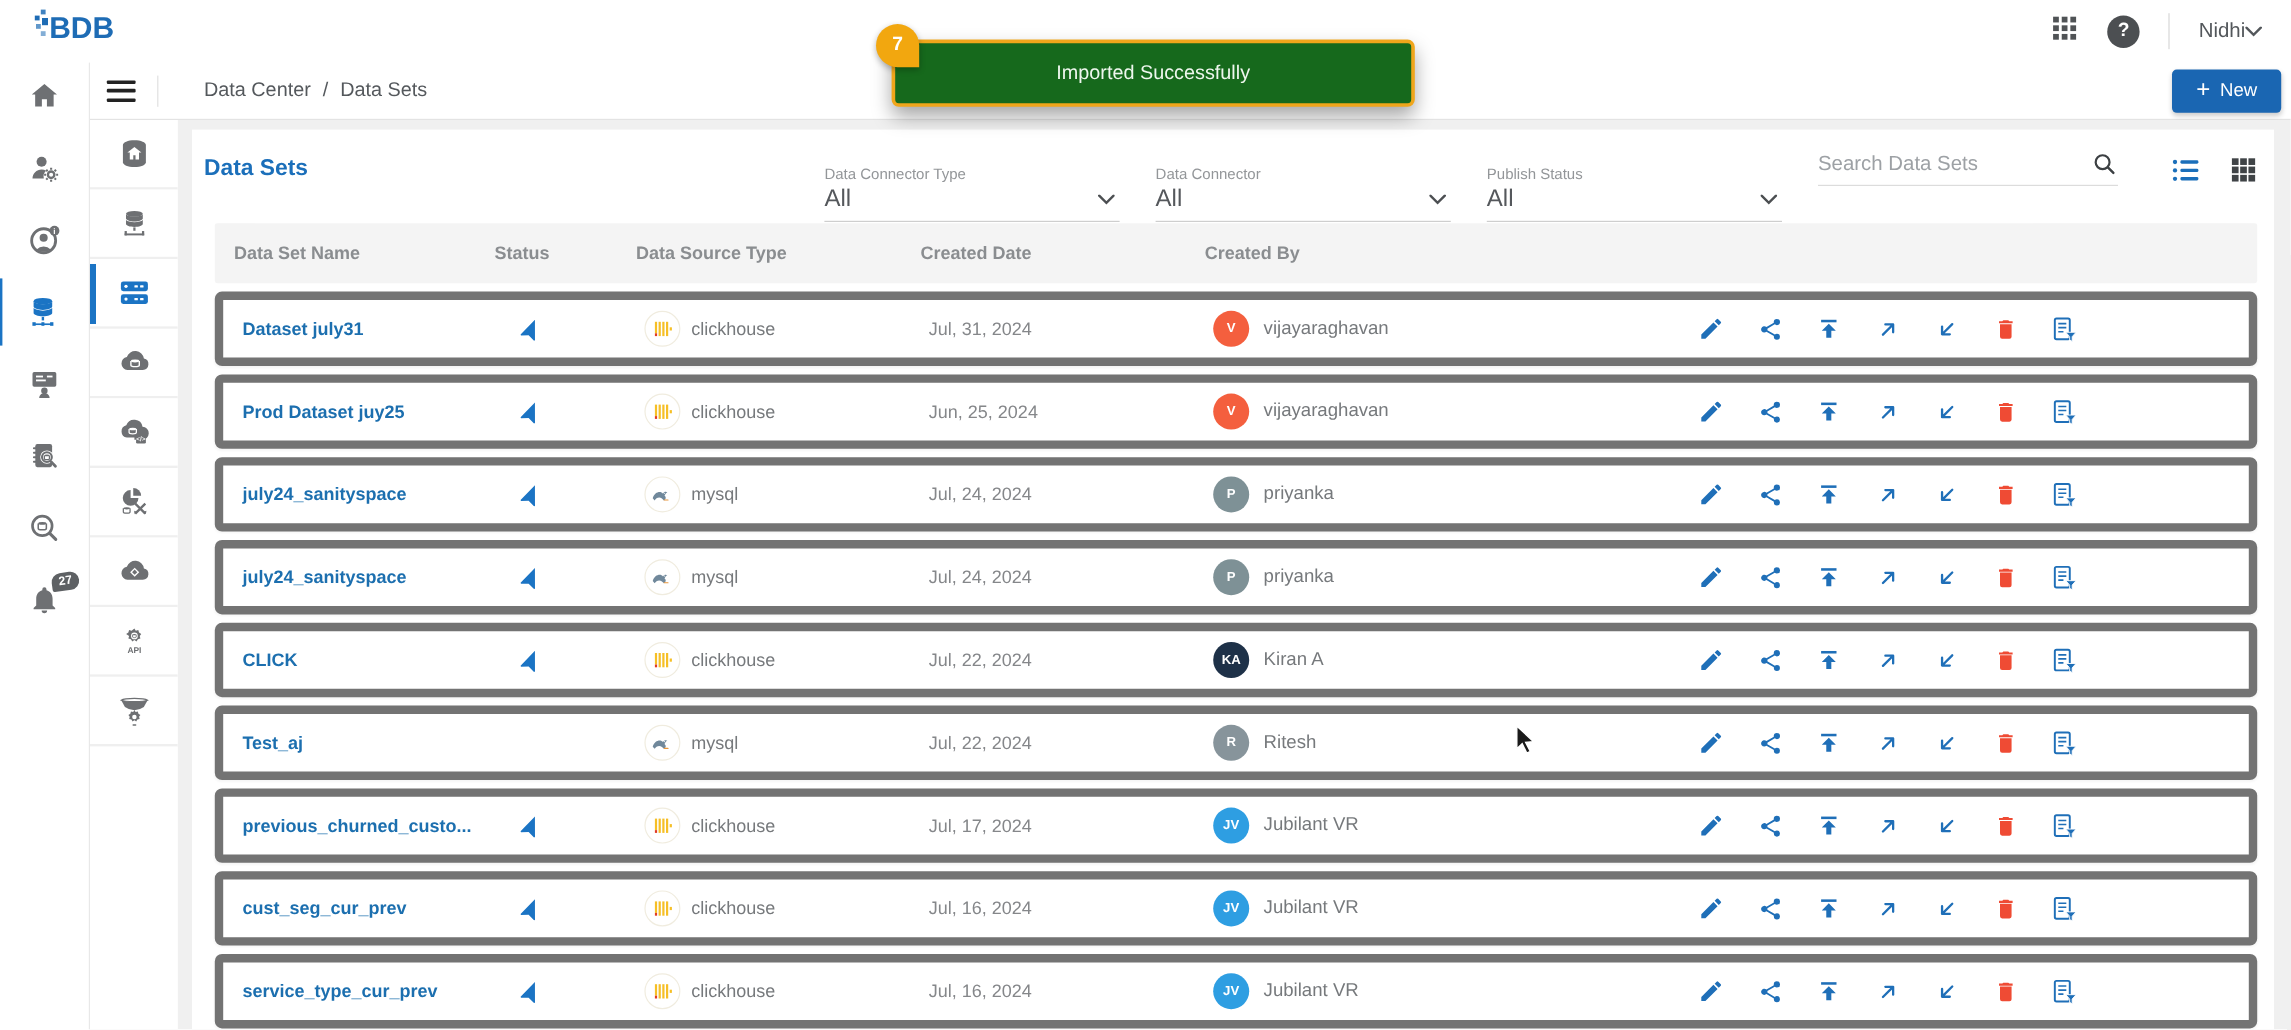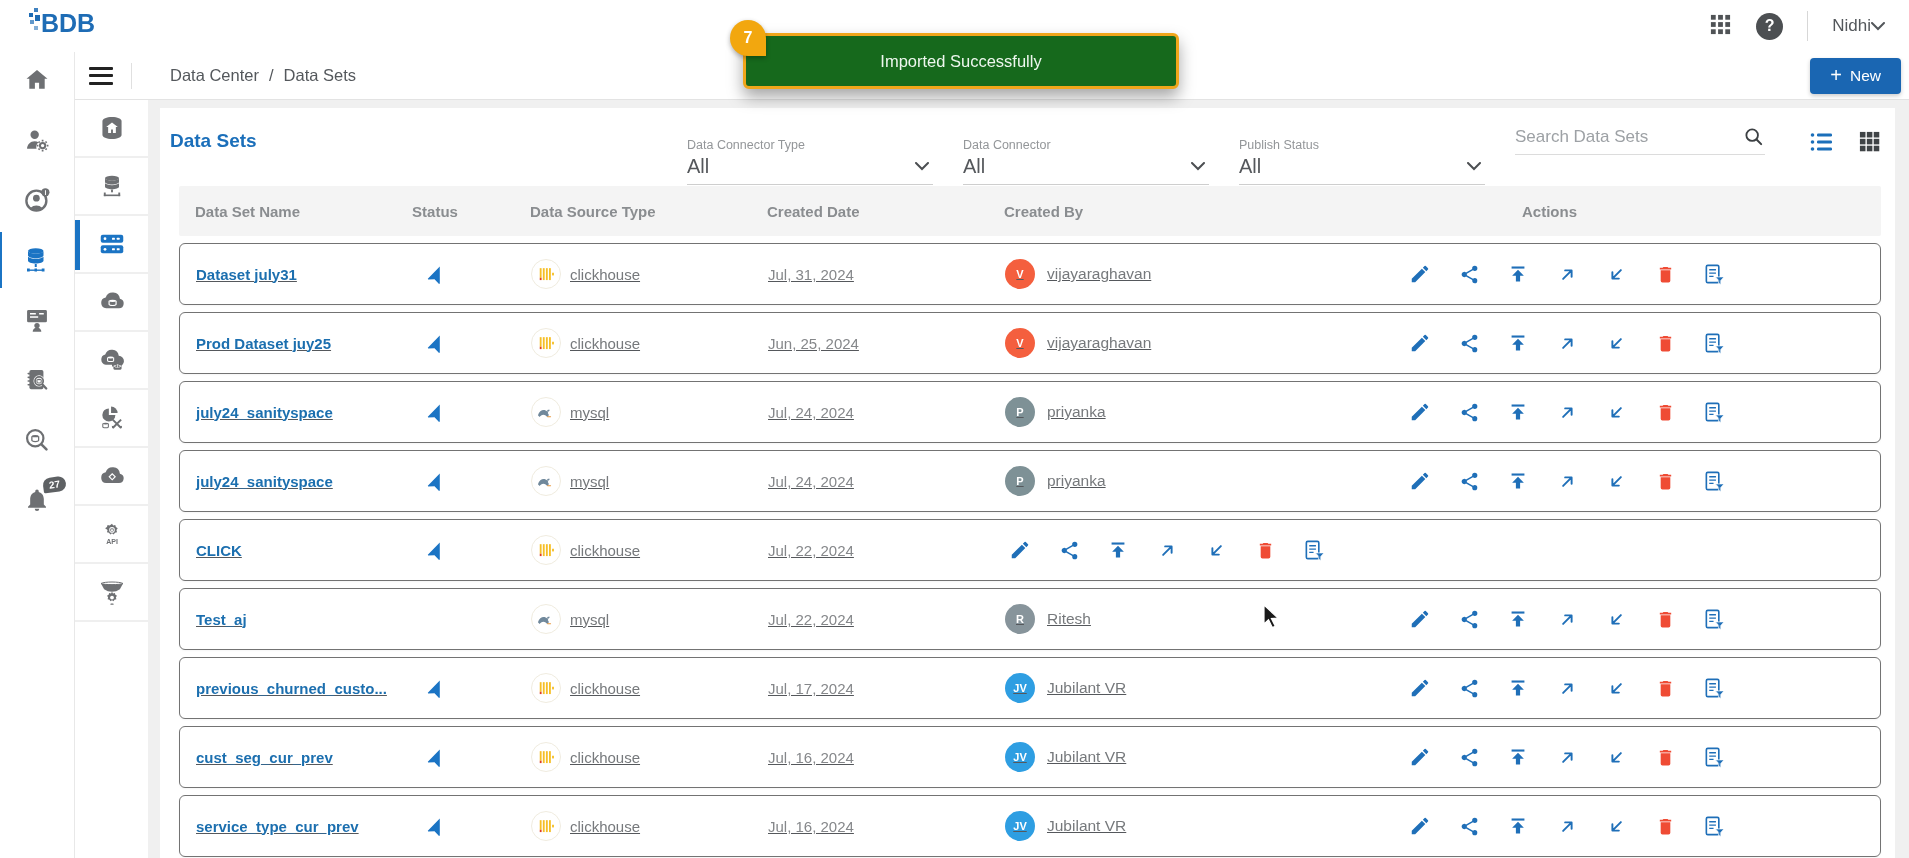--- a/index.html
+++ b/index.html
@@ -62,21 +62,21 @@
   .tbl { padding:0 14px 12px 19px; margin-top:10px; }
   .thead, .trow { display:grid; grid-template-columns:216px 80px 290px 235px 400px 1fr; align-items:center; }
   .thead { height:50px; background:#f4f4f4; border-radius:2px; font-size:15px; font-weight:bold; color:#8a8d90; }
   .th-name { padding-left:16px; }
   .th-status { text-align:center; }
   .th-source { padding-left:55px; }
   .th-date { padding-left:2px; }
   .th-creator { padding-left:4px; }
   .th-actions { padding-left:122px; }
   .tbody { margin-top:7px; display:flex; flex-direction:column; gap:7px; }
-  .trow { height:62px; background:#fff; border:1px solid #737373; border-radius:6px; box-shadow:0 1px 2px rgba(0,0,0,.04);text-decoration:underline; }
+  .trow { height:62px; background:#fff; border:7px solid #737373; border-radius:6px; box-shadow:0 1px 2px rgba(0,0,0,.04); }
   .c-name { padding-left:16px; font-size:15px; font-weight:bold; color:#1c6faf; cursor:pointer; white-space:nowrap; overflow:hidden; }
   .c-status { display:flex; justify-content:center; }
   .c-source { display:flex; align-items:center; gap:9px; padding-left:55px; font-size:15px; color:#76797c; }
   .src-circle { width:30px; height:30px; border-radius:50%; border:1px solid #f0ecdf; display:flex; align-items:center; justify-content:center; background:#fff; }
   .c-date { padding-left:2px; font-size:15px; color:#85878a; }
   .c-creator { display:flex; align-items:center; gap:12px; padding-left:4px; font-size:15.5px; color:#76797c; }
   .avatar { width:30px; height:30px; border-radius:50%; color:#fff; font-size:11px; font-weight:bold; display:flex; align-items:center; justify-content:center; }
   .c-actions { display:flex; align-items:center; gap:23px; padding-left:6px; }
   .act { width:26px; height:26px; display:flex; align-items:center; justify-content:center; cursor:pointer; }
   .hidden { visibility:hidden; }
@@ -388,21 +388,20 @@
           </div>
         </div>
 
         <div class="tbl">
           <div class="thead">
             <span class="th-name">Data Set Name</span>
             <span class="th-status">Status</span>
             <span class="th-source">Data Source Type</span>
             <span class="th-date">Created Date</span>
             <span class="th-creator">Created By</span>
-            <span class="th-actions">Actions</span>
           </div>
           <div class="tbody">
   <div class="trow">
     <span class="c-name">Dataset july31</span>
     <span class="c-status">
       <svg width="21" height="21" viewBox="0 0 24 24" style="transform:rotate(22deg)">
         <path d="M12 2L4.6 20.2l.7.7L12 18l6.7 2.9.7-.7z" fill="#1b74c4"></path>
       </svg>
     </span>
     <span class="c-source">
@@ -687,20 +686,24 @@
           <rect x="8.2" y="5" width="2.2" height="14.3" fill="#f6bf26"></rect>
           <rect x="11.9" y="5" width="2.2" height="14.3" fill="#f6bf26"></rect>
           <rect x="15.6" y="5" width="2.2" height="14.3" fill="#f6bf26"></rect>
           <rect x="19.3" y="10.5" width="2.2" height="3.2" fill="#f6bf26"></rect>
         </svg>
       </span>
 
       <span>clickhouse</span>
     </span>
     <span class="c-date">Jul, 22, 2024</span>
+    <span class="c-creator">
+      <span class="avatar" style="background: rgb(30, 49, 72);">KA</span>
+      <span>Kiran A</span>
+    </span>
     <span class="c-actions">
       <span class="act">
         <svg width="22" height="22" viewBox="0 0 24 24" fill="#1f6fb8">
           <path d="M3 17.25V21h3.75L17.8 9.94l-3.75-3.75L3 17.25zM20.7 7.04a1 1 0 0 0 0-1.41L18.37 3.3a1 1 0 0 0-1.41 0l-1.83 1.83 3.75 3.75 1.82-1.84z"></path>
         </svg>
       </span>
       <span class="act">
         <svg width="21" height="21" viewBox="0 0 24 24" fill="#1f6fb8">
           <path d="M18 16.1c-.76 0-1.44.3-1.96.77l-7.13-4.15c.05-.23.09-.46.09-.72s-.04-.49-.09-.72l7.05-4.11c.54.5 1.25.81 2.04.81a3 3 0 1 0-3-3c0 .26.04.49.09.72L8.04 9.81A3 3 0 1 0 6 15c.79 0 1.5-.31 2.04-.81l7.12 4.16c-.05.21-.08.43-.08.65a2.92 2.92 0 1 0 2.92-2.9z"></path>
         </svg>

